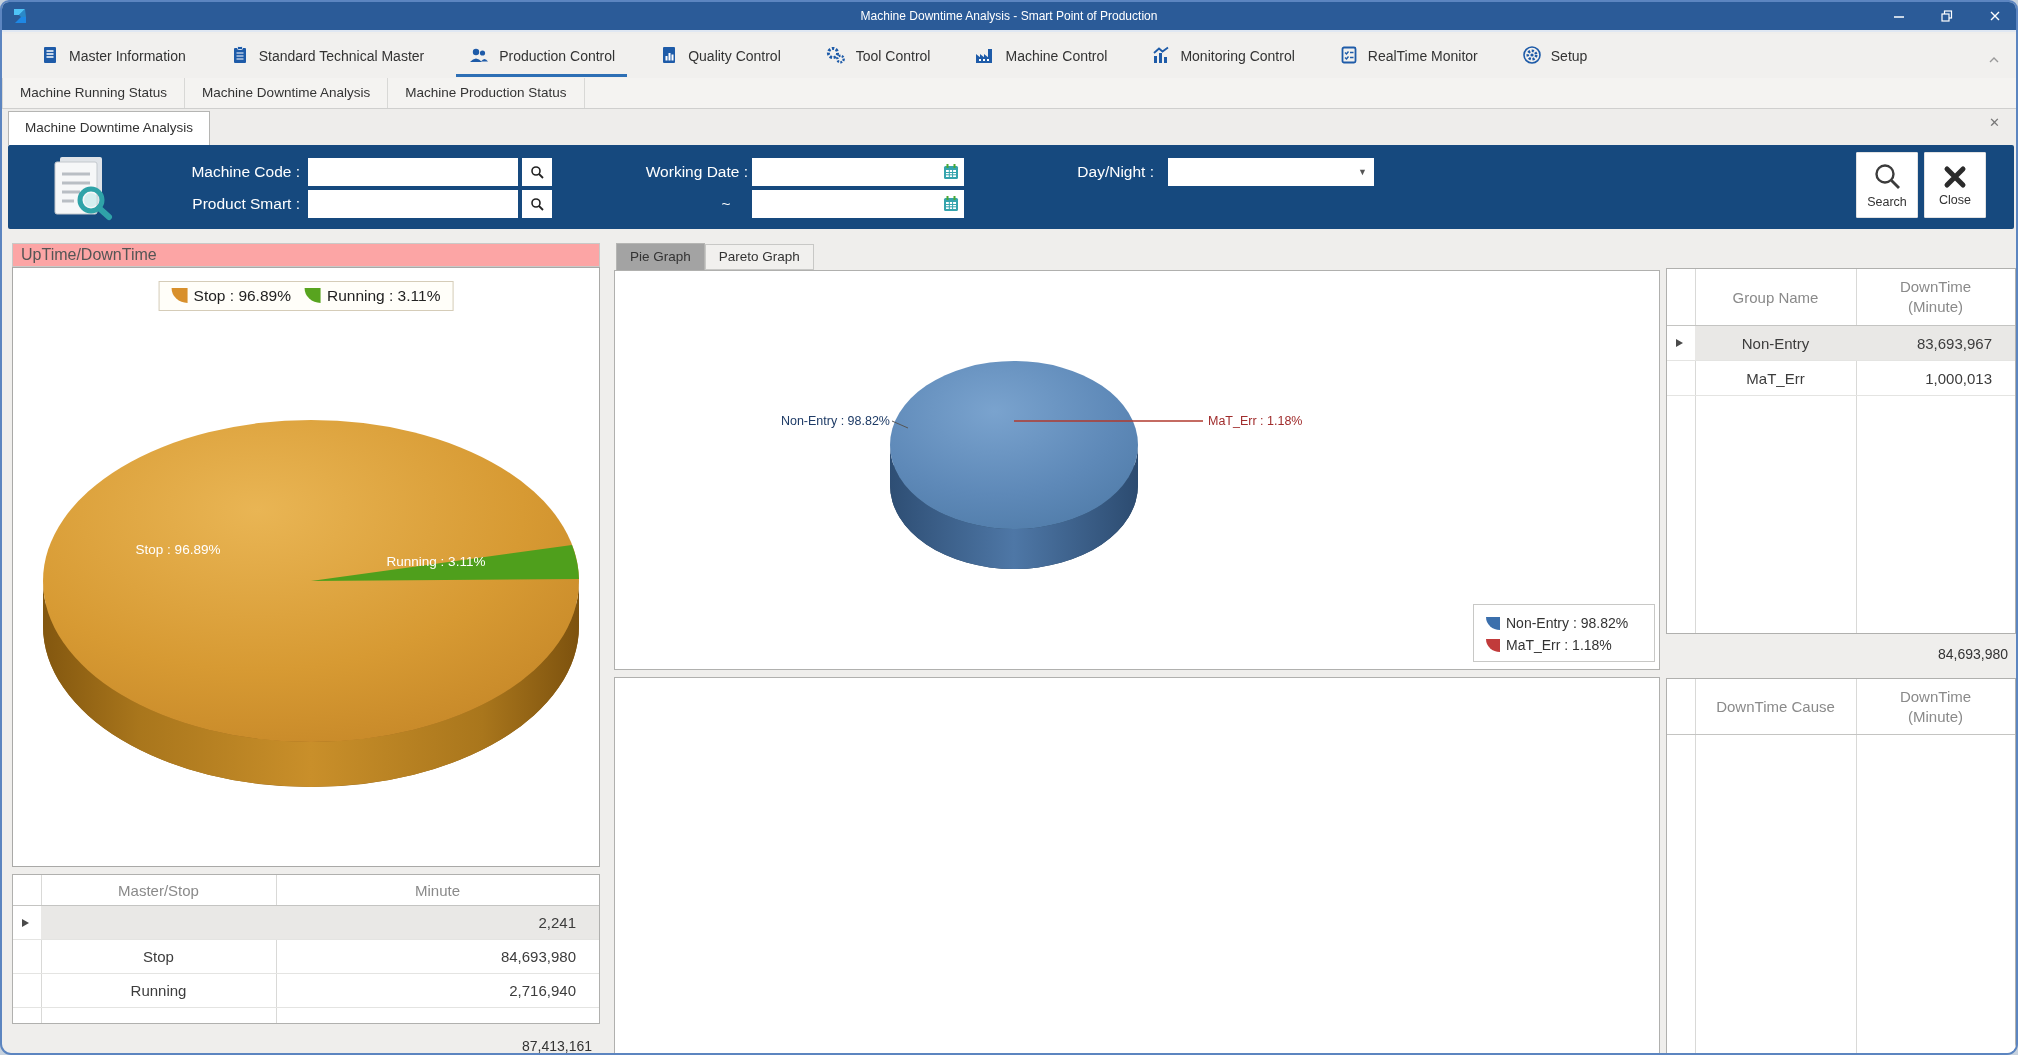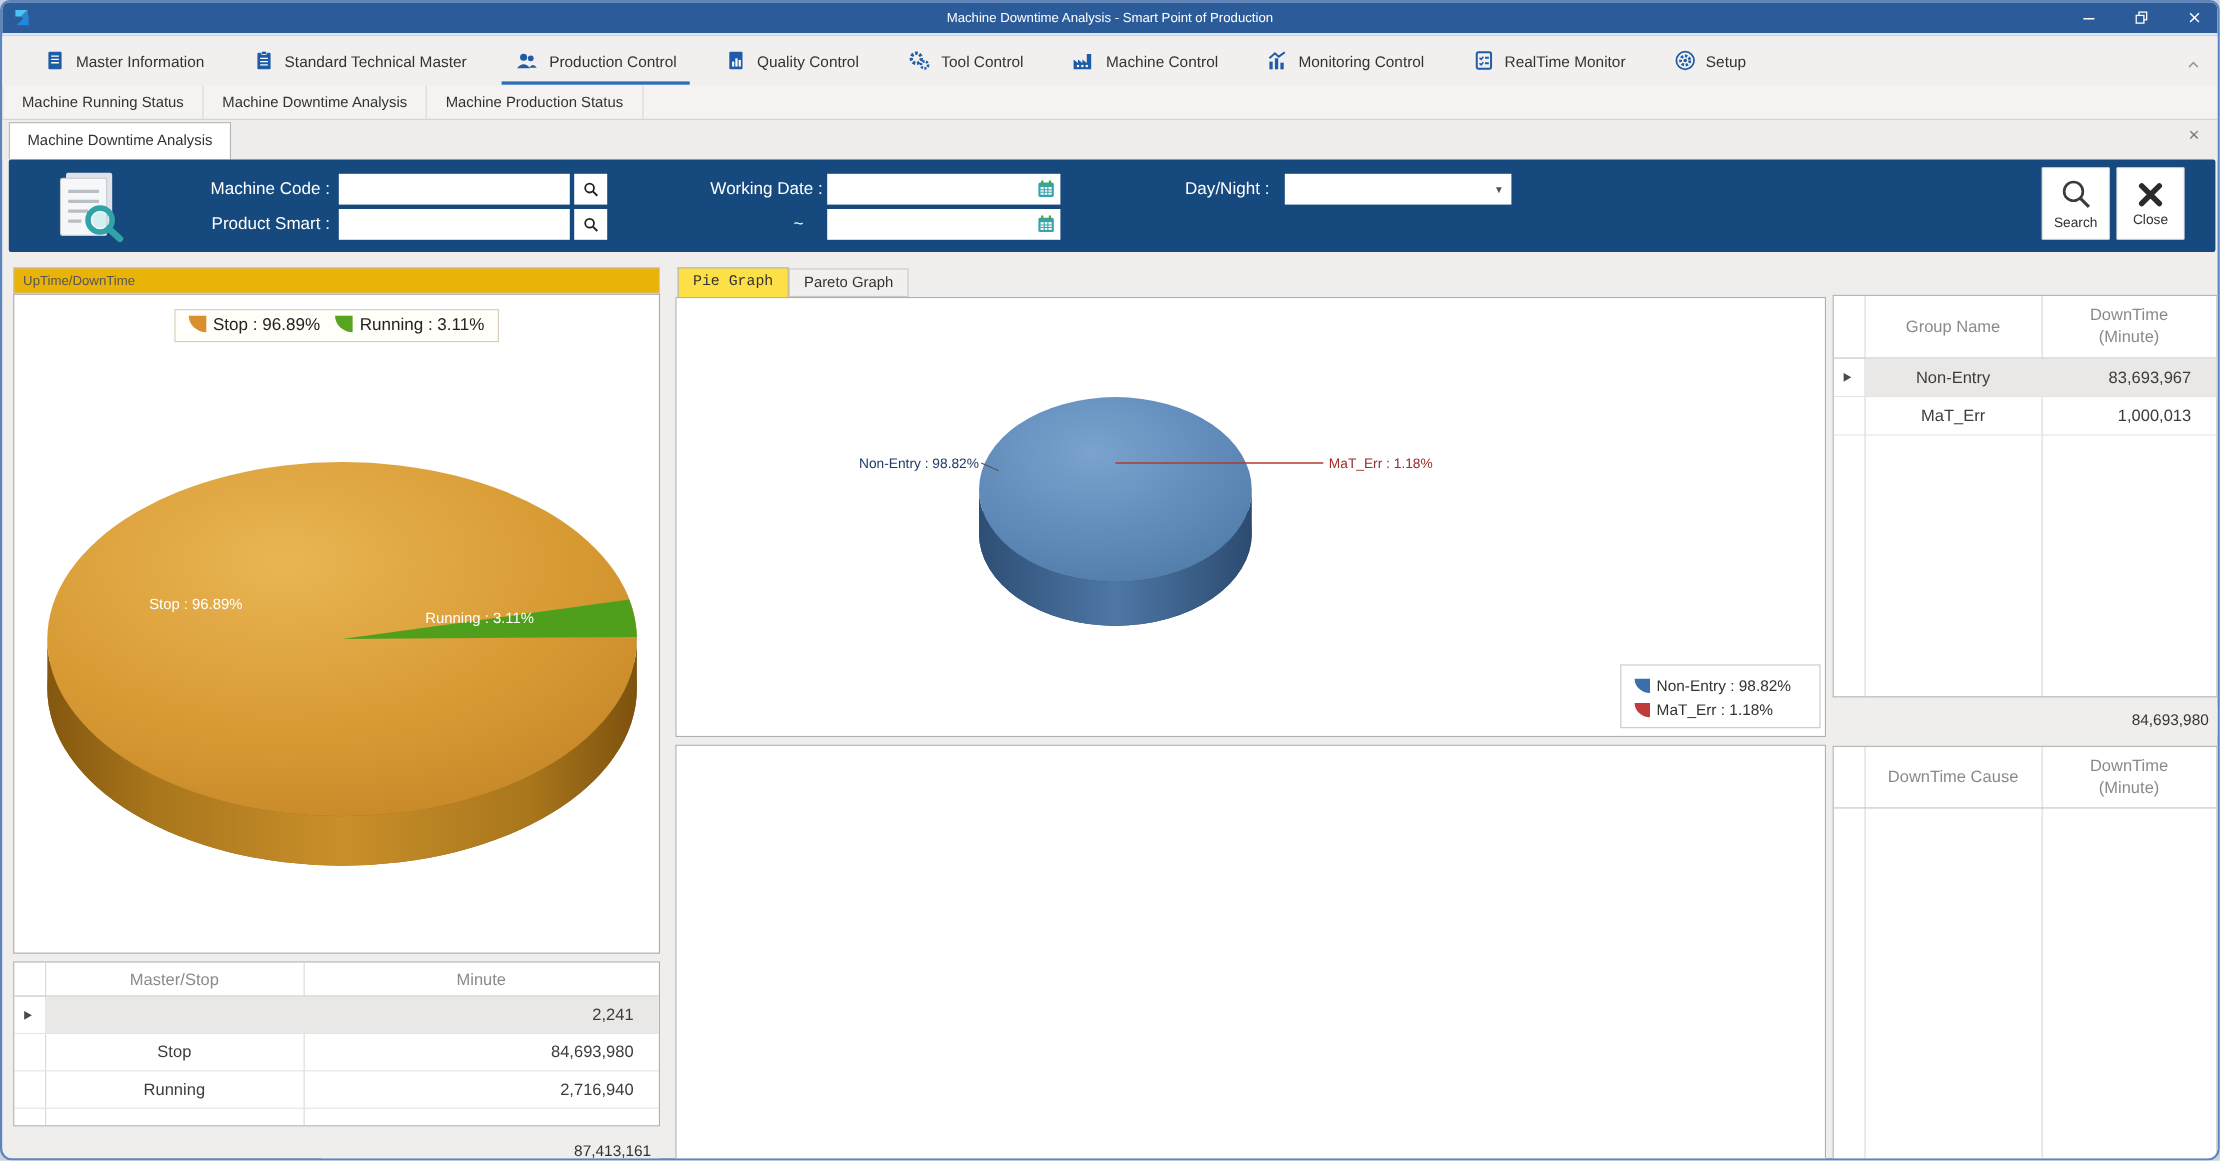--- a/index.html
+++ b/index.html
@@ -42,43 +42,43 @@
   .date-wrap { position:absolute; height:28px; background:#fff; }
   .date-wrap input { width:100%; height:100%; border:none; padding:0 26px 0 6px; font-size:14px; }
   .cal-ico { position:absolute; right:4px; top:4px; cursor:pointer; }
   .f-select { position:absolute; height:28px; background:#fff; display:flex; align-items:center; cursor:pointer; }
   .f-select .caret { position:absolute; right:7px; color:#555; font-size:9px; }
   .big-btn { position:absolute; width:62px; height:66px; background:#fff; border:1px solid #e2e2e2; border-radius:1px;
              display:flex; flex-direction:column; align-items:center; justify-content:center; gap:3px; cursor:pointer; }
   .big-btn span { font-size:12.5px; color:#333; }
 
   
-  .group-header { position:absolute; left:10px; top:241px; width:588px; height:24px; background:#eab308;
-                  border:1px solid #c9c9c7; font-size:12px; color:#555; line-height:22px; padding-left:8px; }
+  .group-header { position:absolute; left:10px; top:241px; width:588px; height:24px; background:#fca5a5;
+                  border:1px solid #c9c9c7; font-size:16px; color:#555; line-height:22px; padding-left:8px; }
   .chart-box { position:absolute; left:10px; top:265px; width:588px; height:600px; background:#fff; border:1px solid #a9a9a7; }
   .chart-legend { position:absolute; left:50%; top:13px; transform:translateX(-50%); background:#fffef9;
                   border:1px solid #d5ccb8; padding:5px 12px; display:flex; gap:14px; align-items:center;
                   font-size:15.5px; color:#222; white-space:nowrap; }
   .qswatch { display:inline-block; width:16px; height:15px; border-radius:0 0 0 100%; margin-right:6px; vertical-align:-2px; }
 
   .grid-table { position:absolute; background:#fff; border:1px solid #b0b0ae; overflow:hidden; }
   .vline { position:absolute; top:0; bottom:0; width:1px; background:#d9d9d7; }
   .t-row { position:absolute; left:0; right:0; display:flex; align-items:center; }
   .t-head { color:#8a8a8a; font-size:15px; border-bottom:1px solid #c4c4c2; }
   .t-body { color:#3c3c3c; font-size:15px; border-bottom:1px solid #e4e4e2; }
   .t-sel  { background:#e9e8e6; }
   .cell { height:100%; display:flex; align-items:center; }
   .c-center { justify-content:center; text-align:center; }
   .c-right { justify-content:flex-end; padding-right:23px; }
   .row-arrow { width:0; height:0; border-left:7px solid #4a4a4a; border-top:4.5px solid transparent; border-bottom:4.5px solid transparent; margin-left:9px; }
   .total-cell { position:absolute; background:#efeeec; font-size:14px; color:#333; text-align:right; padding:4px 8px 0 0; }
 
   .center-tabs { position:absolute; left:614px; top:241px; display:flex; align-items:flex-end; height:27px; }
   .ctab { padding:0 13px; font-size:13.5px; color:#333; cursor:pointer; }
-  .ctab.active { background:#fde047; border:1px solid #b5b5b3; border-bottom:none; height:27px; line-height:26px; z-index:2;font-family:Liberation Mono, monospace; }
+  .ctab.active { background:#a3a3a3; border:1px solid #b5b5b3; border-bottom:none; height:27px; line-height:26px; z-index:2; }
   .ctab.inactive { background:#f1f0ee; border:1px solid #c8c8c6; height:26px; line-height:24px; }
   .pie-panel { position:absolute; left:612px; top:268px; width:1046px; height:400px; background:#fff; border:1px solid #b0b0ae; }
   .pie-legend { position:absolute; left:858px; top:333px; width:182px; height:58px; background:#fff; border:1px solid #c8c8c6;
                 padding:7px 0 0 12px; font-size:14px; color:#333; line-height:22px; }
   .pie-legend .qswatch { width:14px; height:13px; }
   .bottom-panel { position:absolute; left:612px; top:675px; width:1046px; height:378px; background:#fff; border:1px solid #b0b0ae; }
 
   svg text { font-family:"Liberation Sans", sans-serif; }
 </style>
 </head>

